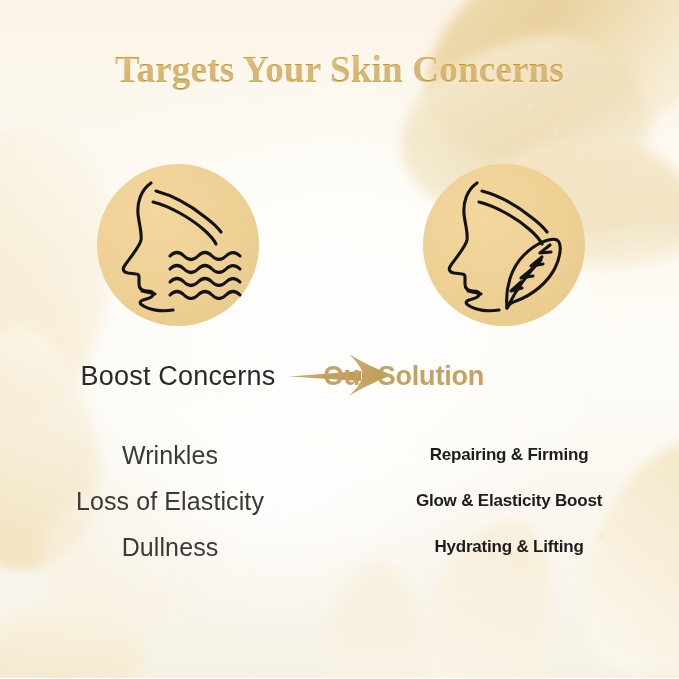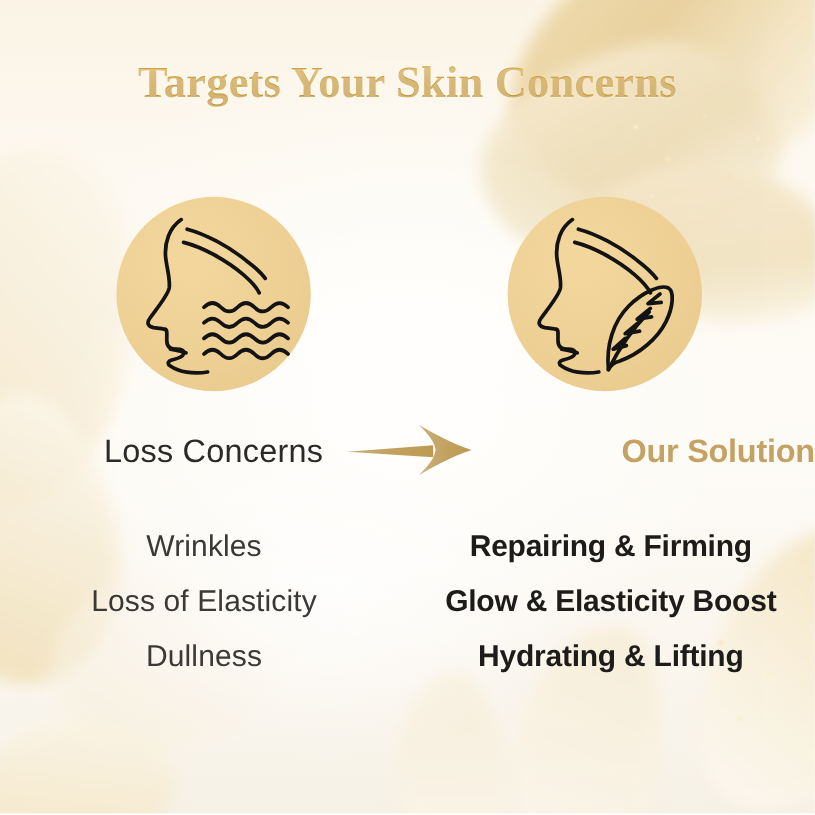--- a/index.html
+++ b/index.html
@@ -193,21 +193,21 @@
   }
   .label-concerns {
     left: 0; width: 356px;
     text-align: center;
     color: #2b2a28;
     font-weight: normal;
     letter-spacing: .2px;
   }
   .label-solution {
     left: 323px; width: 356px;
-    text-align: right;
+    text-align: left;
     color: #c5a263;
     font-weight: bold;
     letter-spacing: -.2px;
   }
 
   .arrow {
     position: absolute;
     left: 287px; top: 352px;
     width: 110px; height: 46px;
   }
@@ -225,21 +225,21 @@
     white-space: nowrap;
   }
   .list-left .list-item {
     font-size: 25px;
     font-weight: normal;
     color: #3a3936;
     line-height: 46px;
     letter-spacing: .1px;
   }
   .list-right .list-item {
-    font-size: 25px;
+    font-size: 17px;
     font-weight: bold;
     color: #1d1c1a;
     line-height: 46px;
     letter-spacing: -.2px;
   }
 </style>
 </head>
 <body>
 
 <div id="canvas">
@@ -331,21 +331,21 @@
                    C89 138 86 140 84 144 Z"></path>
 
           <path d="M99 124 l-11 3 l10 -9"></path>
           <path d="M110 112 l-12 2 l11 -9"></path>
           <path d="M120 100 l-12 2 l11 -9"></path>
           <path d="M128 88 l-11 1 l10 -8"></path>
         </g>
       </svg>
     </div>
 
-    <div class="row-label label-concerns">Loss Concerns</div>
+    <div class="row-label label-concerns">Boost Concerns</div>
 
     <div class="arrow">
       <svg viewBox="0 0 110 46" xmlns="http://www.w3.org/2000/svg">
         <defs>
           <linearGradient id="ag" x1="0" y1="0" x2="1" y2="0">
             <stop offset="0" stop-color="#cbb07c"></stop>
             <stop offset="55%" stop-color="#c2a15e"></stop>
             <stop offset="100%" stop-color="#bd9a53"></stop>
           </linearGradient>
         </defs>

